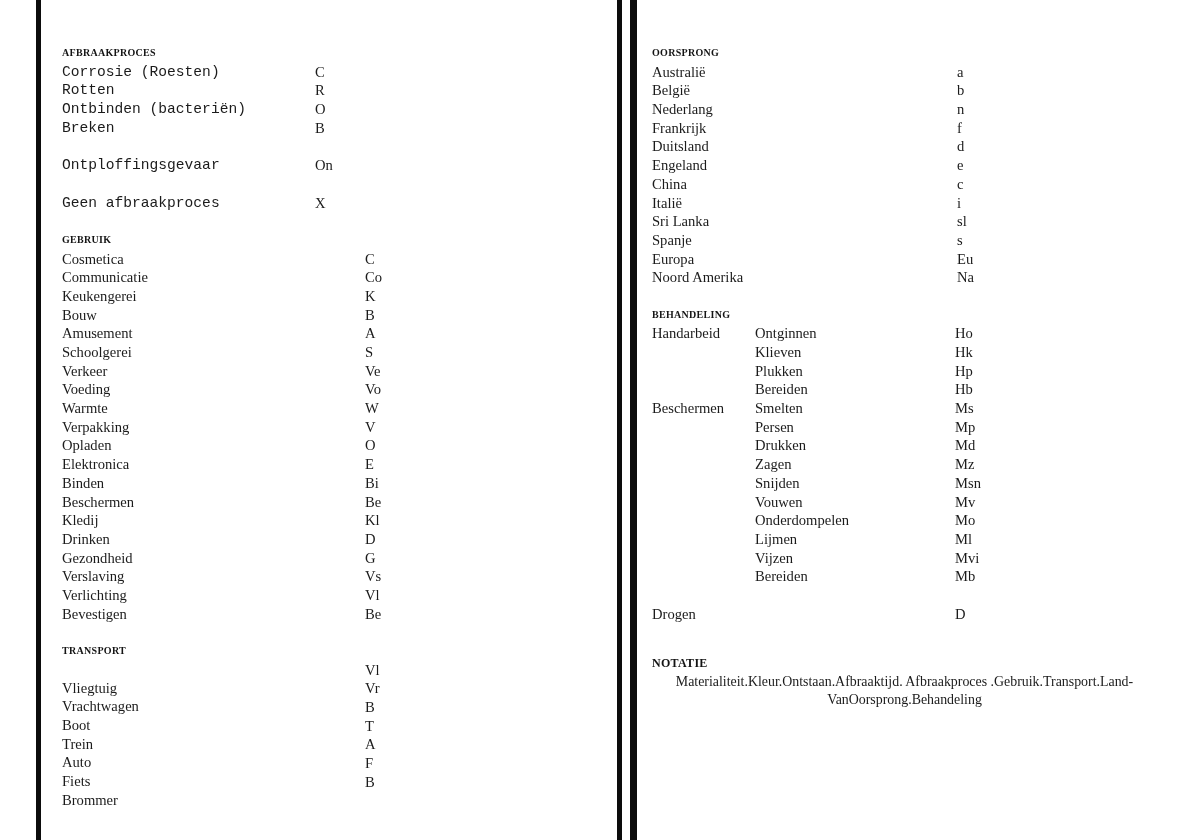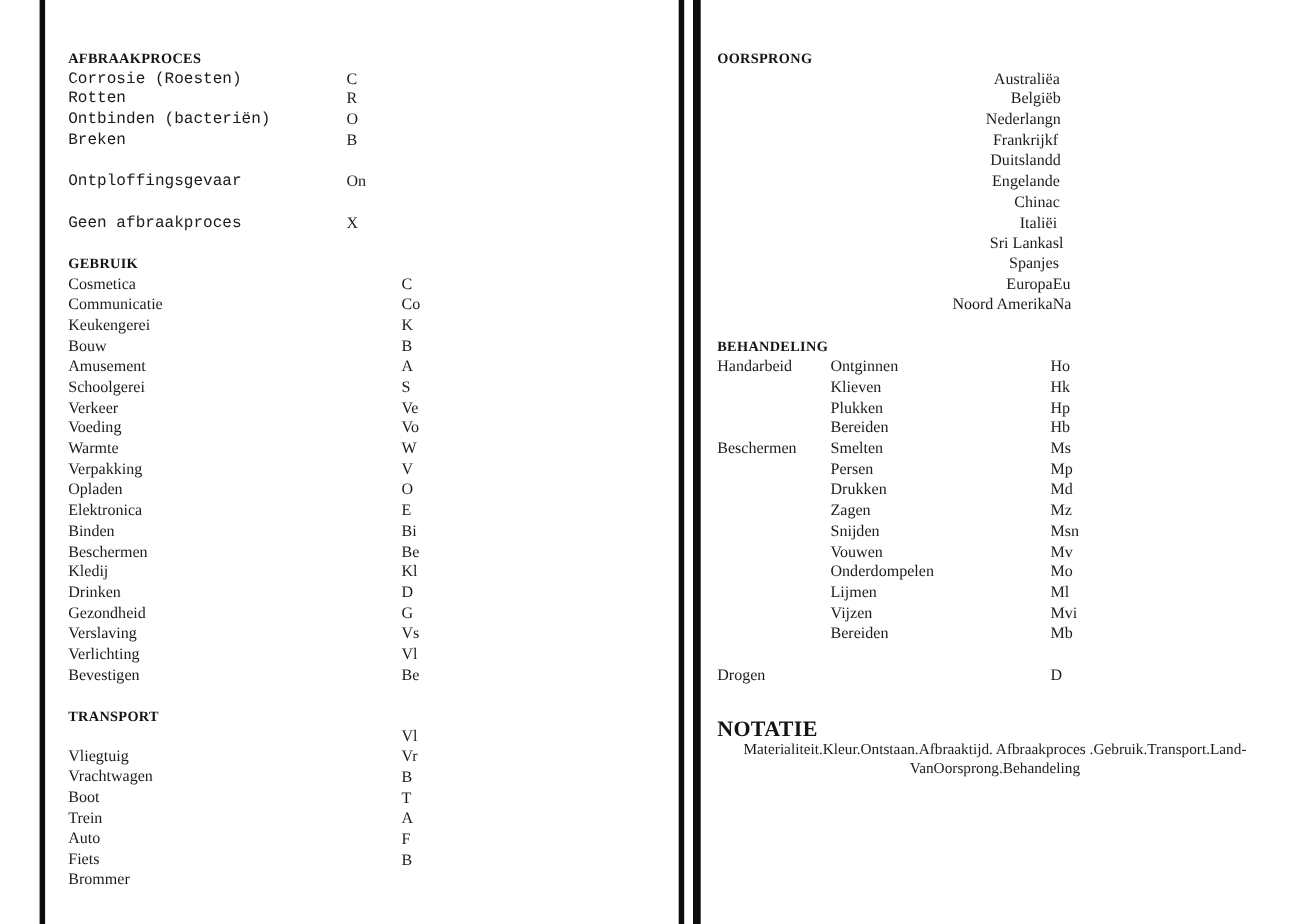--- a/index.html
+++ b/index.html
@@ -11,35 +11,35 @@
   .edge{position:absolute;top:0;bottom:0;background:#0c0c0c;}
   .edge-left{left:36px;width:5px;}
   .edge-mid-l{left:617px;width:5px;}
   .edge-mid-r{left:630px;width:7px;}
   .page{position:absolute;top:44px;}
   .page-left{left:62px;width:548px;}
   .page-right{left:652px;width:505px;}
   .section{margin-top:18.7px;}
   .section:first-child{margin-top:0;}
   .section-title{
-    margin:0;font-size:13px;font-weight:bold;line-height:18.7px;
+    margin:0;font-size:10px;font-weight:bold;line-height:18.7px;
     letter-spacing:0.3px;color:#141414;
   }
   .row{display:flex;height:18.7px;line-height:18.7px;font-size:14.6px;}
   .row span{display:block;white-space:pre;}
   .c-label,.c-group,.c-action{flex:none;}
   .c-code{flex:none;}
   .afbraakproces .c-label{width:253px;font-family:Liberation Mono, monospace;}
   .gebruik .c-label{width:303px;}
   .transport .c-label{width:303px;margin-top:18px;}
-  .oorsprong .c-label{width:305px;text-align:right;}
+  .oorsprong .c-label{width:305px;}
   .behandeling .c-group{width:103px;}
   .behandeling .c-action{width:200px;}
   .notatie{margin-top:31px;}
-  .notatie .section-title{font-size:20px;}
+  .notatie .section-title{font-size:12px;}
   .text-line{font-size:13.9px;line-height:18.3px;text-align:center;}
 </style>
 </head>
 <body>
 
 <div class="edge edge-left"></div>
 <div class="edge edge-mid-l"></div>
 <div class="edge edge-mid-r"></div>
 
 <div class="page page-left">

